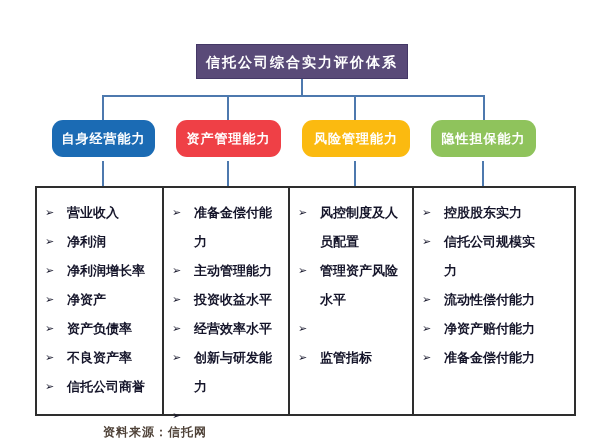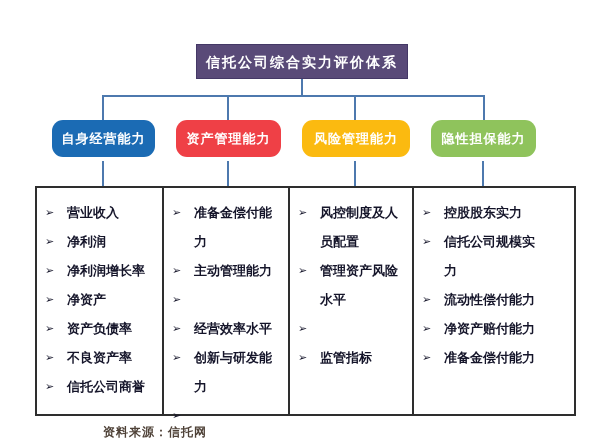--- a/index.html
+++ b/index.html
@@ -149,20 +149,21 @@
         <div class="li">
           <span class="bullet">➢</span>
           <span class="txt">准备金偿付能力</span>
         </div>
         <div class="li">
           <span class="bullet">➢</span>
           <span class="txt">主动管理能力</span>
         </div>
         <div class="li">
           <span class="bullet">➢</span>
+          <span class="txt">投资收益水平</span>
         </div>
         <div class="li">
           <span class="bullet">➢</span>
           <span class="txt">经营效率水平</span>
         </div>
         <div class="li">
           <span class="bullet">➢</span>
           <span class="txt">创新与研发能力</span>
         </div>
         <div class="li">

